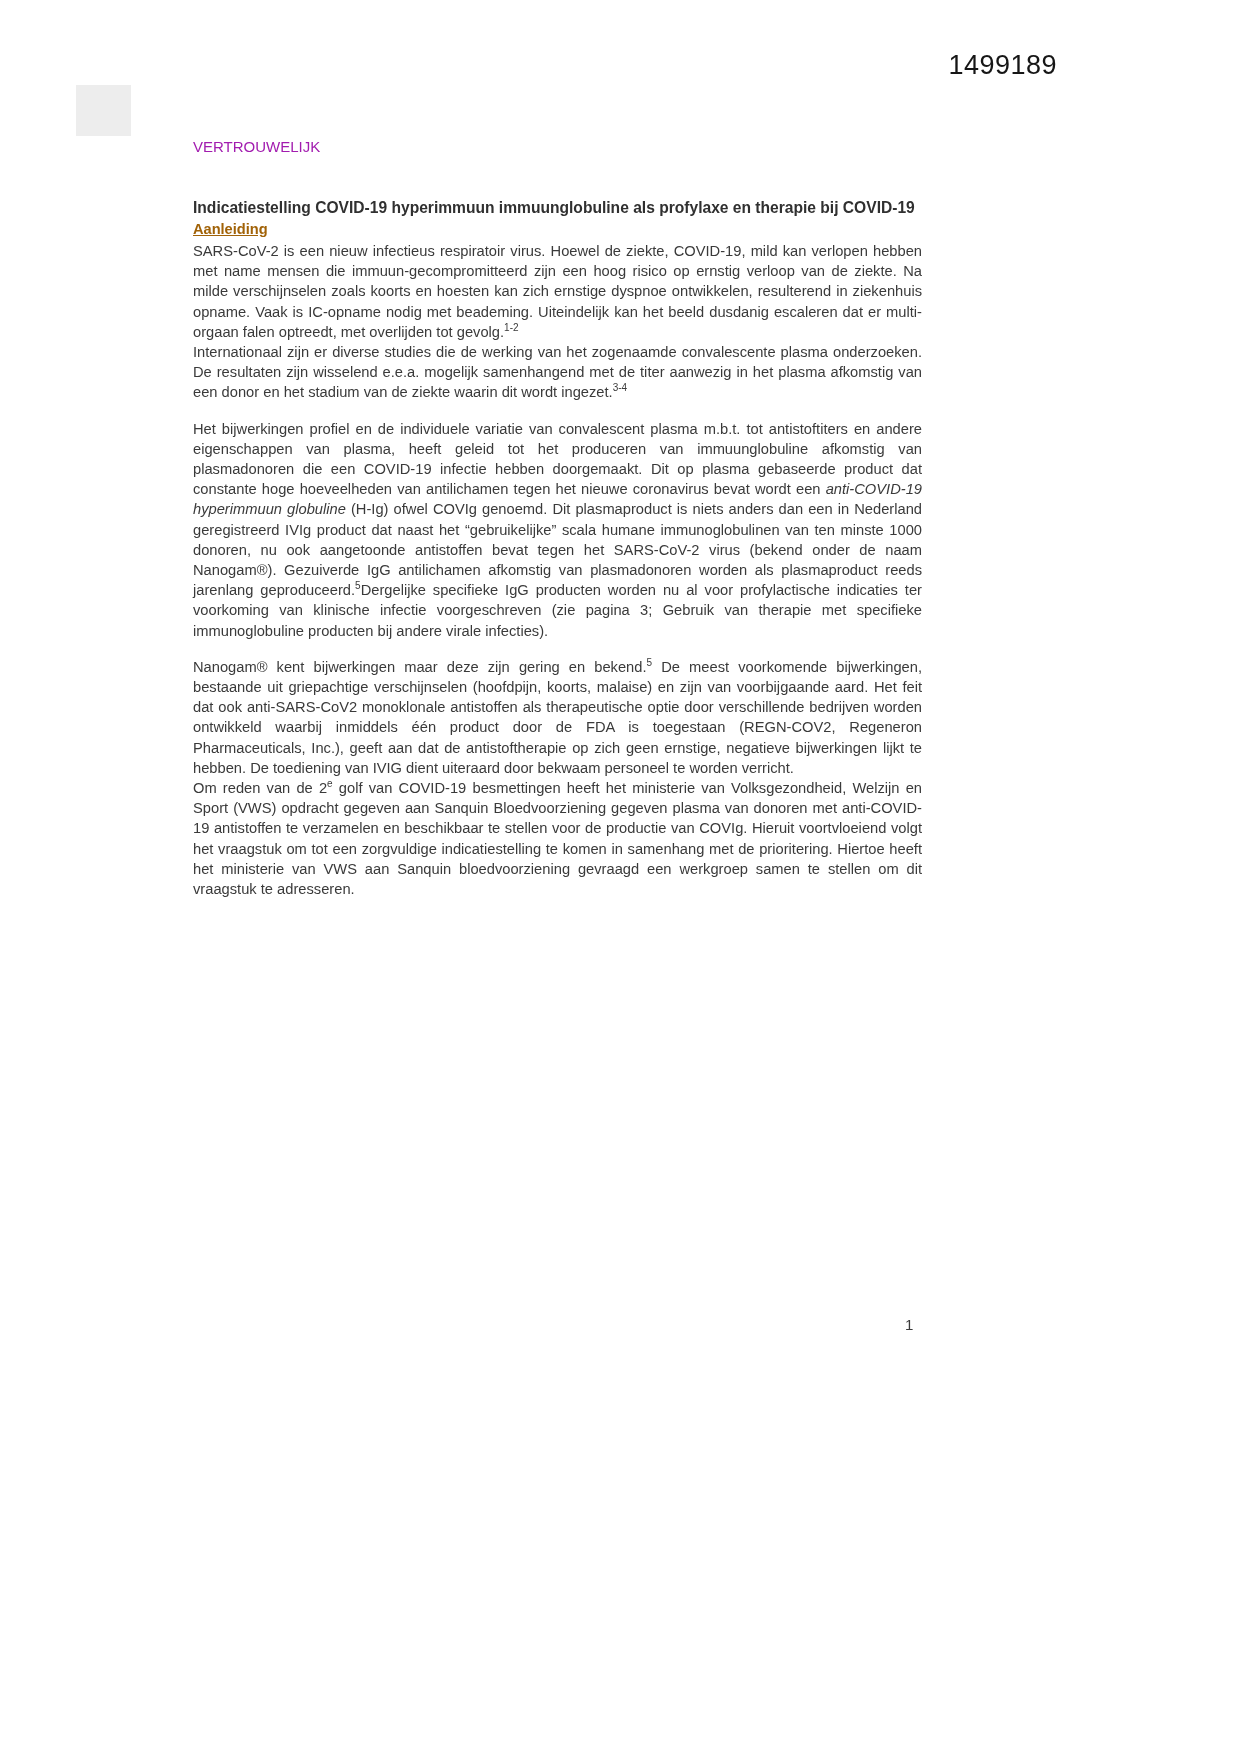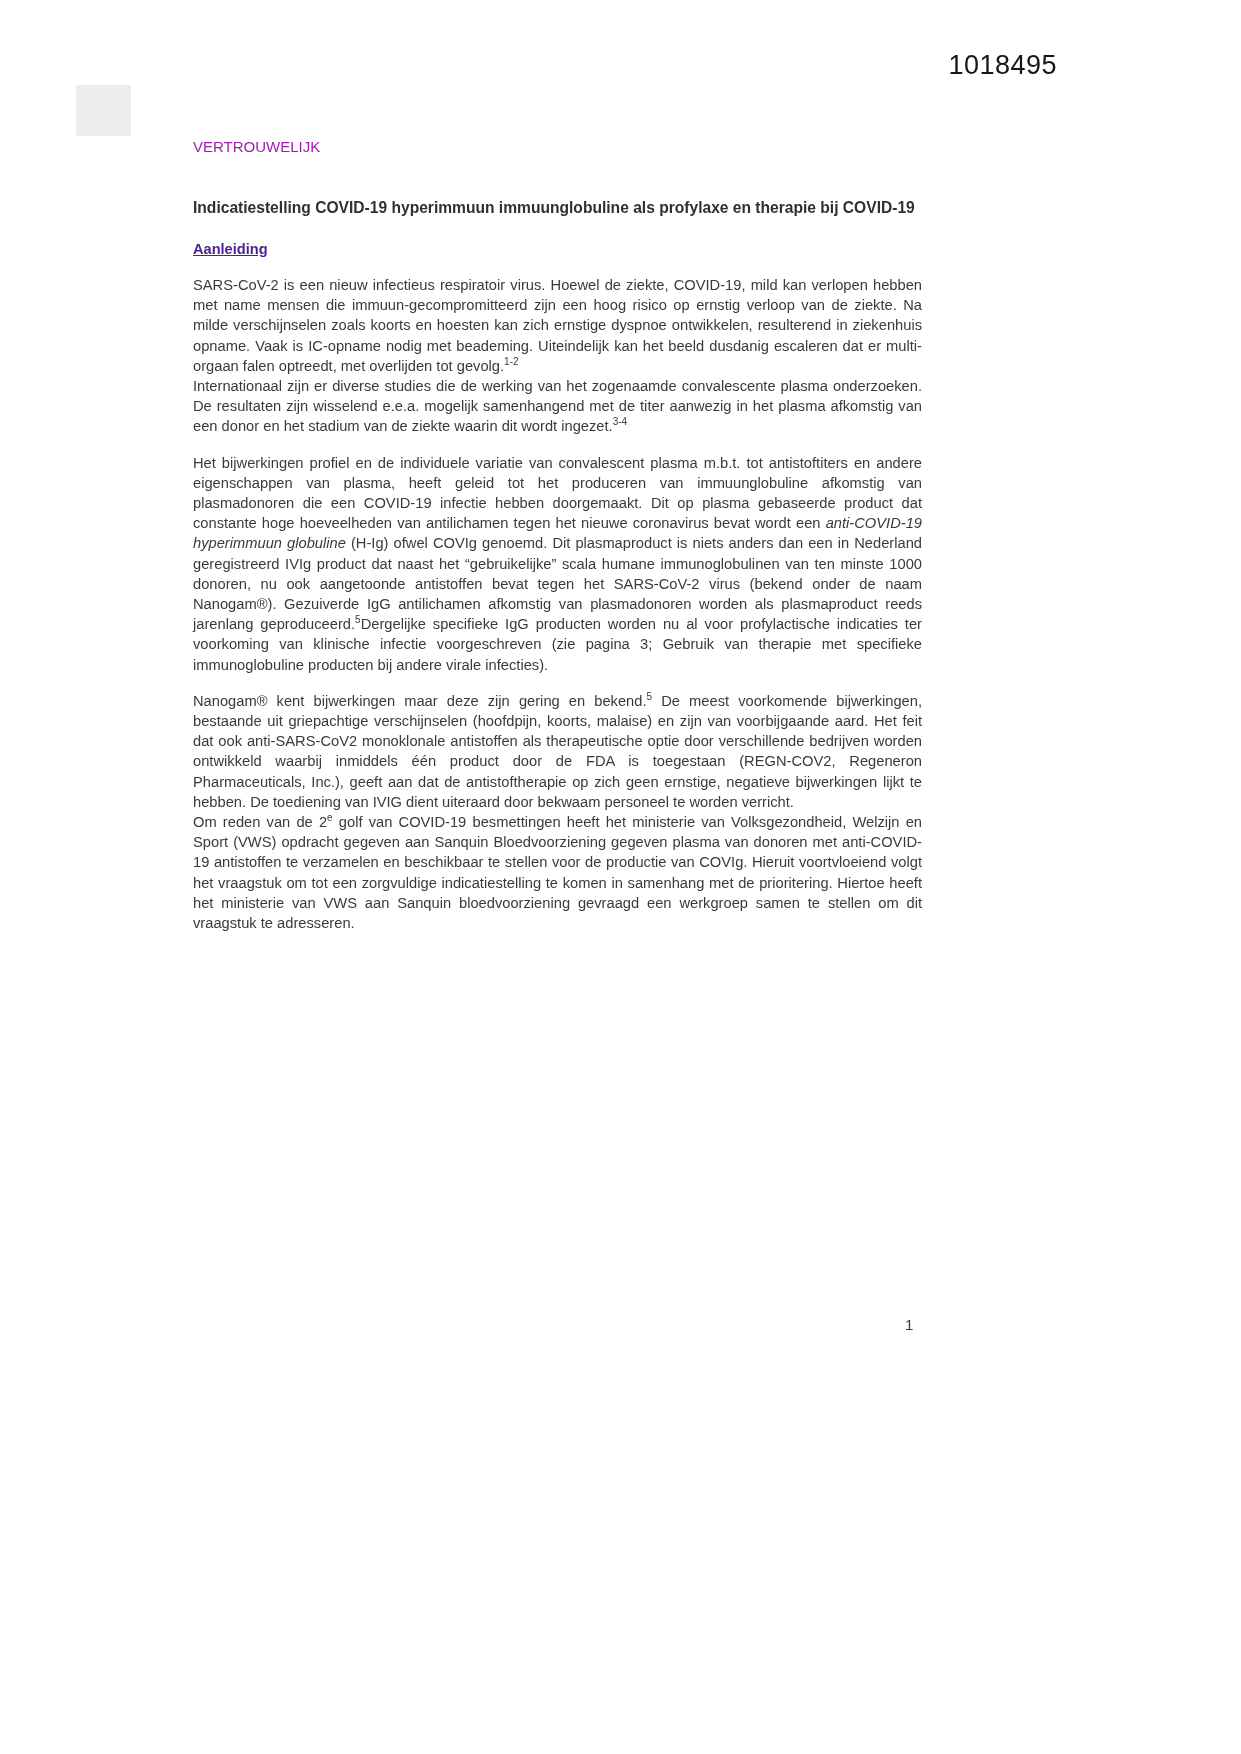--- a/index.html
+++ b/index.html
@@ -38,29 +38,28 @@
     font-size: 15px;
     color: #a21caf;
     margin-bottom: 42px;
   }
   .doc-title {
     font-size: 15.6px;
     font-weight: bold;
     color: #303030;
     text-align: justify;
     line-height: 22px;
-    margin-bottom: 20px;
   }
   .section-heading {
     font-size: 14.6px;
     font-weight: bold;
-    color: #4c1d95;
+    color: #a16207;
     text-decoration: underline;
     line-height: 20px;
-    margin-bottom: 16px;
+    margin-bottom: 2px;
   }
   .doc-body p {
     font-size: 14.7px;
     line-height: 20.2px;
     text-align: justify;
     color: #3a3a3a;
   }
   .doc-body p.block-gap {
     margin-top: 16px;
   }
@@ -78,21 +77,21 @@
     left: 905px;
     font-size: 15px;
     color: #3a3a3a;
   }
 </style>
 </head>
 <body>
 
 <div class="scan-artifact"></div>
 
-<div class="stamp">1018495</div>
+<div class="stamp">1499189</div>
 
 <div class="content">
   <div class="classification">VERTROUWELIJK</div>
   <div class="doc-title">Indicatiestelling COVID-19 hyperimmuun immuunglobuline als profylaxe en therapie bij COVID-19</div>
   <div class="section-heading">Aanleiding</div>
   <div class="doc-body">
       <p><span>SARS-CoV-2 is een nieuw infectieus respiratoir virus. Hoewel de ziekte, COVID-19, mild kan verlopen hebben met name mensen die immuun-gecompromitteerd zijn een hoog risico op ernstig verloop van de ziekte. Na milde verschijnselen zoals koorts en hoesten kan zich ernstige dyspnoe ontwikkelen, resulterend in ziekenhuis opname. Vaak is IC-opname nodig met beademing. Uiteindelijk kan het beeld dusdanig escaleren dat er multi-orgaan falen optreedt, met overlijden tot gevolg.</span><sup>1-2</sup></p>
       <p><span>Internationaal zijn er diverse studies die de werking van het zogenaamde convalescente plasma onderzoeken. De resultaten zijn wisselend e.e.a. mogelijk samenhangend met de titer aanwezig in het plasma afkomstig van een donor en het stadium van de ziekte waarin dit wordt ingezet.</span><sup>3-4</sup></p>
       <p class="block-gap"><span>Het bijwerkingen profiel en de individuele variatie van convalescent plasma m.b.t. tot antistoftiters en andere eigenschappen van plasma, heeft geleid tot het produceren van immuunglobuline afkomstig van plasmadonoren die een COVID-19 infectie hebben doorgemaakt. Dit op plasma gebaseerde product dat constante hoge hoeveelheden van antilichamen tegen het nieuwe coronavirus bevat wordt een </span><span class="italic">anti-COVID-19 hyperimmuun globuline</span><span> (H-Ig) ofwel COVIg genoemd. Dit plasmaproduct is niets anders dan een in Nederland geregistreerd IVIg product dat naast het “gebruikelijke” scala humane immunoglobulinen van ten minste 1000 donoren, nu ook aangetoonde antistoffen bevat tegen het SARS-CoV-2 virus (bekend onder de naam Nanogam®). Gezuiverde IgG antilichamen afkomstig van plasmadonoren worden als plasmaproduct reeds jarenlang geproduceerd.</span><sup>5</sup><span>Dergelijke specifieke IgG producten worden nu al voor profylactische indicaties ter voorkoming van klinische infectie voorgeschreven (zie pagina 3; Gebruik van therapie met specifieke immunoglobuline producten bij andere virale infecties).</span></p>
       <p class="block-gap"><span>Nanogam® kent bijwerkingen maar deze zijn gering en bekend.</span><sup>5</sup><span> De meest voorkomende bijwerkingen, bestaande uit griepachtige verschijnselen (hoofdpijn, koorts, malaise) en zijn van voorbijgaande aard. Het feit dat ook anti-SARS-CoV2 monoklonale antistoffen als therapeutische optie door verschillende bedrijven worden ontwikkeld waarbij inmiddels één product door de FDA is toegestaan (REGN-COV2, Regeneron Pharmaceuticals, Inc.), geeft aan dat de antistoftherapie op zich geen ernstige, negatieve bijwerkingen lijkt te hebben. De toediening van IVIG dient uiteraard door bekwaam personeel te worden verricht.</span></p>

